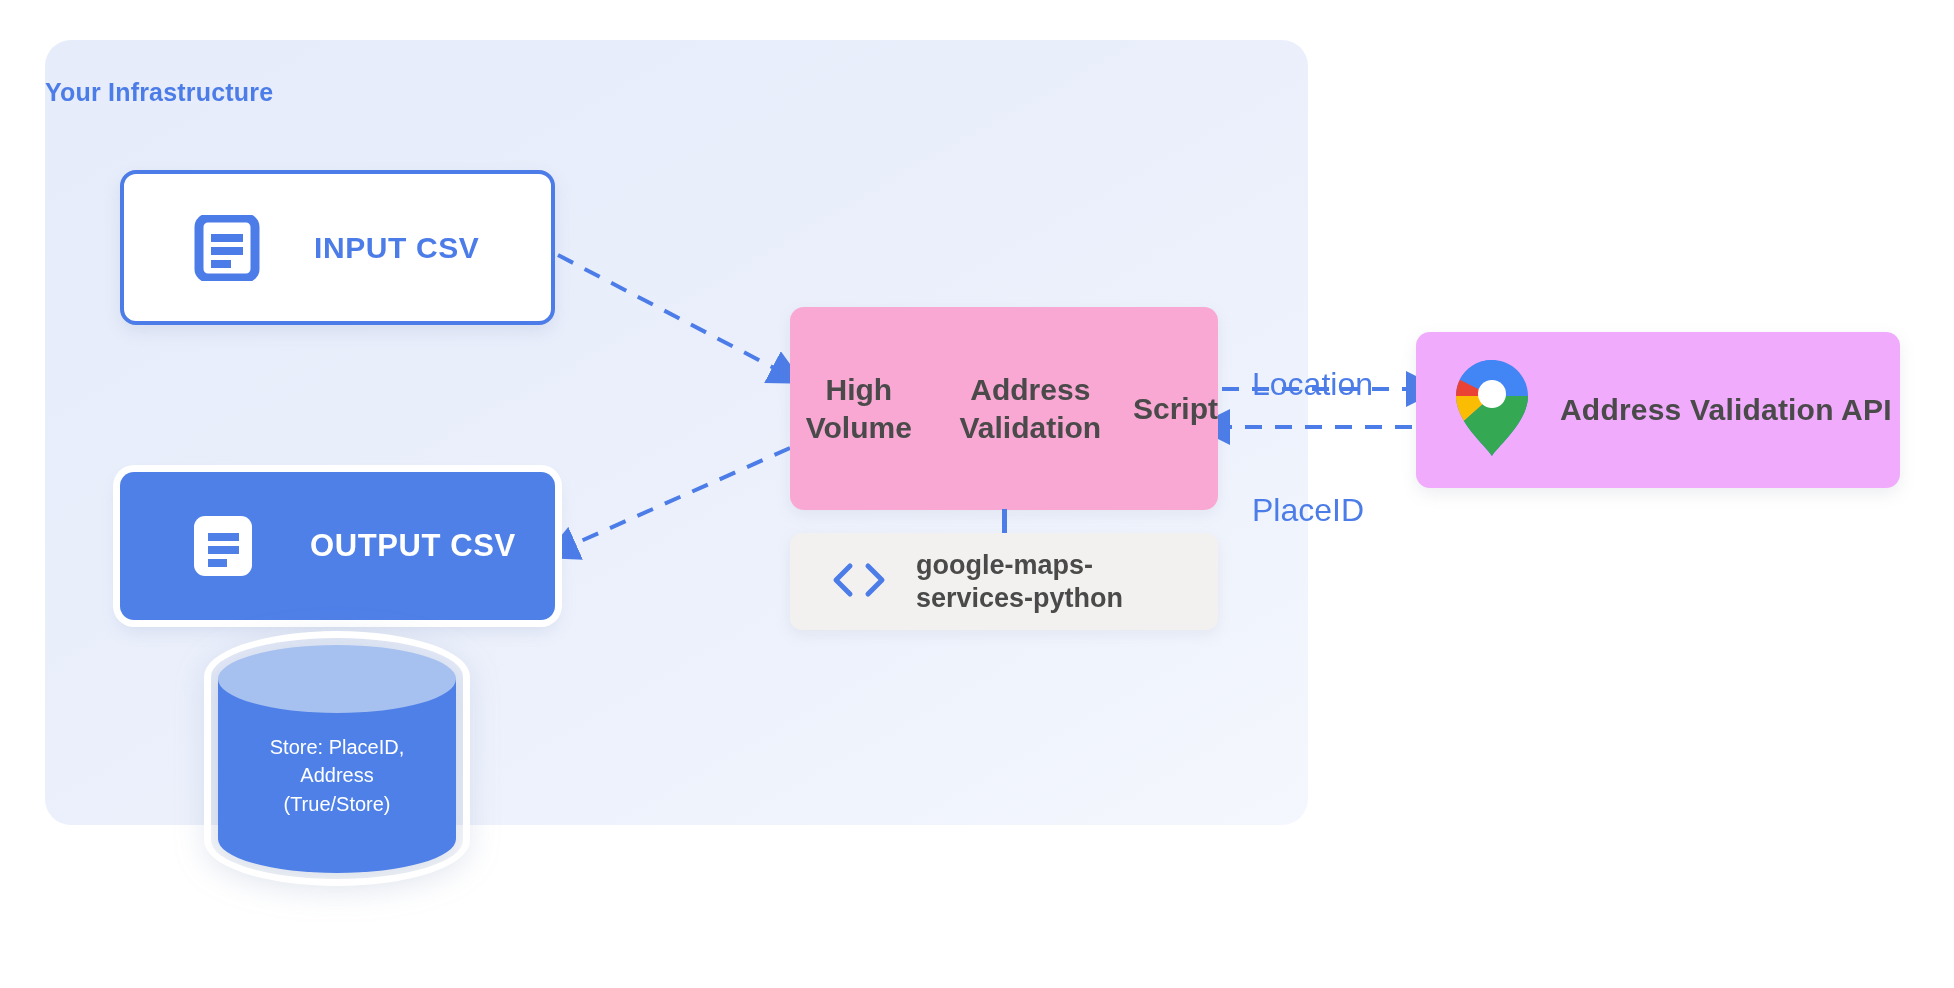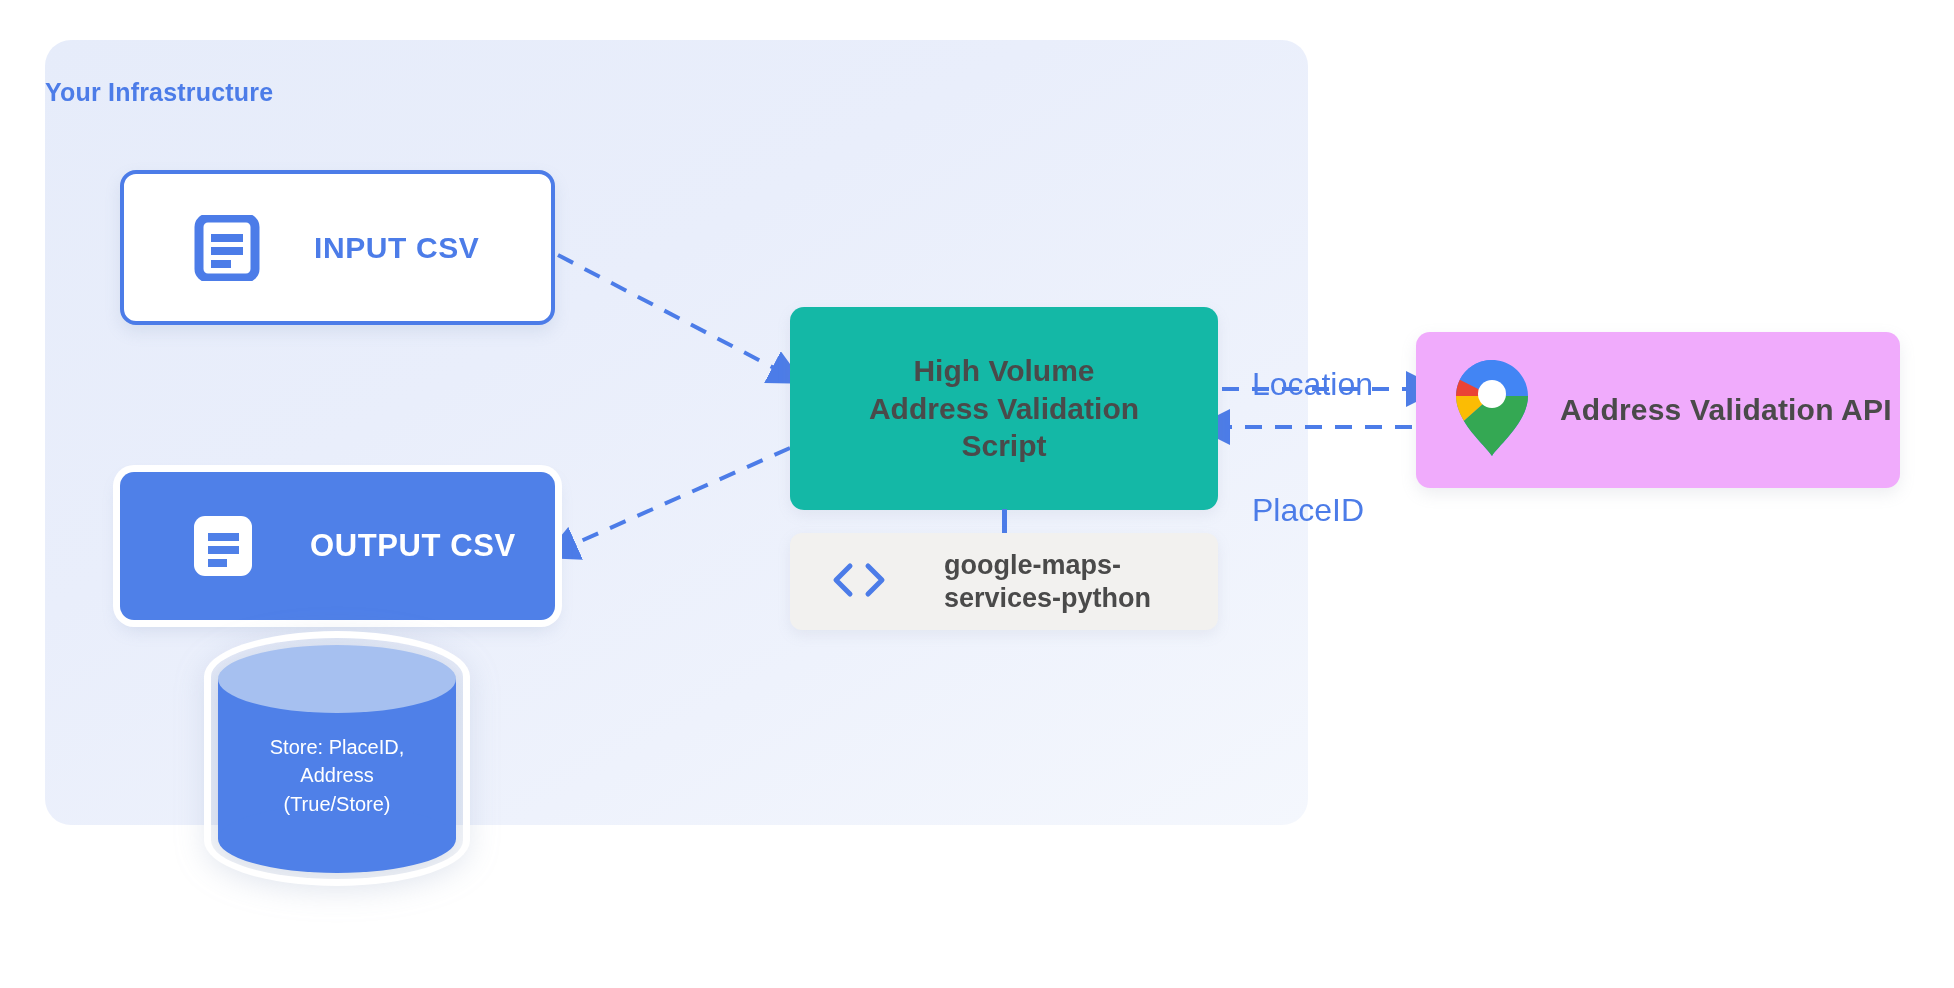--- a/index.html
+++ b/index.html
@@ -50,35 +50,34 @@
   #output-csv .lbl{
     margin-left:54px;font-size:31px;font-weight:bold;color:#ffffff;letter-spacing:.6px;
   }
 
   
   .doc-icon{width:66px;height:66px;position:relative;flex:none;}
 
   
   #script-box{
     left:790px;top:307px;width:428px;height:203px;
-    background:#14b8a6;border-radius:14px;
-    display:flex;flex-direction:column;align-items:center;justify-content:center;
+    background:#f9a8d4;border-radius:14px;
+    display:flex;flex-direction:row;align-items:center;justify-content:center;
     box-shadow:0 5px 14px rgba(140,150,170,.13);
   }
   #script-box .line{
     font-size:30px;font-weight:bold;color:#4a4a4a;line-height:1.26;text-align:center;
   }
 
   
   #library-box{
     left:790px;top:533px;width:428px;height:97px;
     background:#f2f1ef;border-radius:12px;
     display:flex;align-items:center;
     box-shadow:0 5px 14px rgba(140,150,170,.13);
-    gap:28px;
   }
   #library-box .code-icon{margin-left:40px;flex:none;}
   #library-box .lbl{
     margin-left:28px;font-size:27px;font-weight:bold;color:#4a4a4a;line-height:1.2;
   }
 
   
   #script-library-connector{
     position:absolute;left:1002px;top:509px;width:5px;height:26px;
     background:#4c7ce8;

